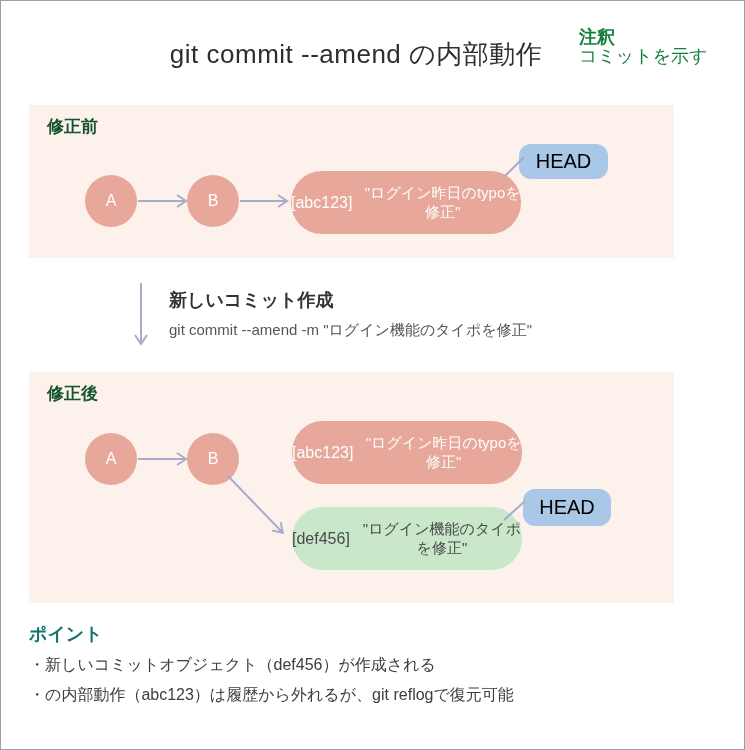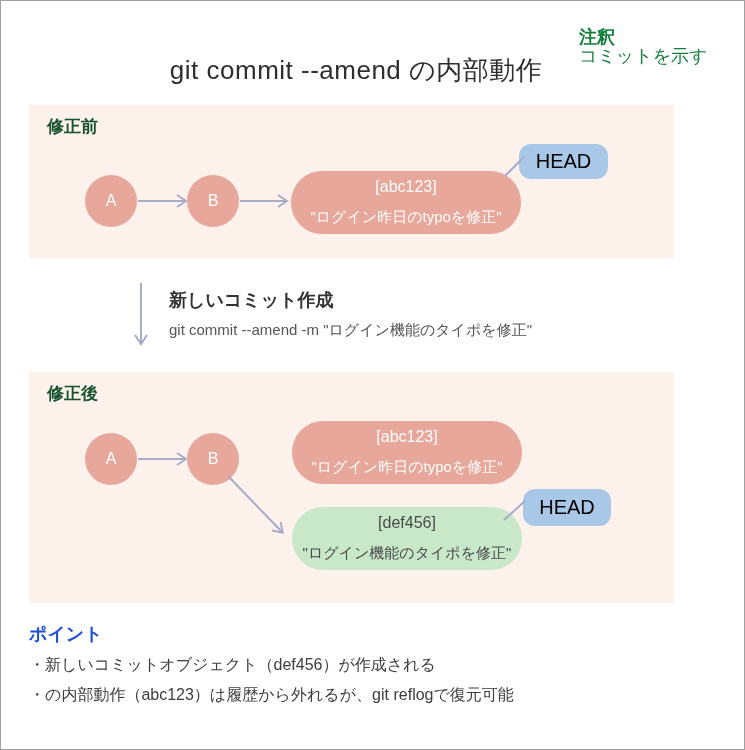--- a/index.html
+++ b/index.html
@@ -7,21 +7,21 @@
     position:relative;
     width:745px;height:750px;
     box-sizing:border-box;
     border:1px solid #a0a0a0;
     background:#ffffff;
     font-family:"Liberation Sans","DejaVu Sans",sans-serif;
     overflow:hidden;
   }
   .abs{position:absolute;}
   .title{
-    left:85px;top:52px;width:540px;
+    left:85px;top:36px;width:540px;
     text-align:center;
     font-size:26px;font-weight:500;color:#2e2e2e;
     letter-spacing:.5px;
   }
   .legend{
     left:578px;top:27px;width:160px;
     font-size:18px;line-height:19px;color:#15803d;
   }
   .legend-heading{font-weight:bold;}
   .panel{
@@ -34,38 +34,38 @@
     font-size:17px;font-weight:bold;color:#14532d;
   }
   .circle{
     width:52px;height:52px;border-radius:50%;
     background:var(--salmon);
     display:flex;align-items:center;justify-content:center;
     color:#fff;font-size:16px;
   }
   .commit-box{
     width:230px;height:63px;border-radius:31px;
-    display:flex;flex-direction:column;align-items:center;justify-content:center;
+    display:flex;flex-direction:row;align-items:center;justify-content:center;
     gap:12px;text-align:center;
   }
   .commit-pink{background:var(--salmon);color:#fdfdfd;}
   .commit-green{background:var(--green);color:#4a4a4a;}
   .commit-hash{font-size:16px;}
   .commit-msg{font-size:15px;}
   .head-box{
     background:var(--blue);
     display:flex;align-items:center;justify-content:center;
     font-size:20px;color:#000000;border-radius:12px;
   }
   .head-1{left:518px;top:143px;width:89px;height:35px;}
   .head-2{left:522px;top:488px;width:88px;height:37px;}
   .transition-label{left:168px;top:287px;font-size:18px;font-weight:bold;color:#333;}
   .transition-command{left:168px;top:320px;font-size:15px;color:#555;}
   .orphan-note{left:330px;top:389px;width:330px;text-align:right;font-size:15px;color:#444;}
-  .points-heading{left:28px;top:621px;font-size:18px;font-weight:bold;color:#1d4ed8;}
+  .points-heading{left:28px;top:621px;font-size:18px;font-weight:bold;color:#0f766e;}
   .point-line{font-size:16px;color:#3d3d3d;}
   .point-1{left:28px;top:654px;}
   .point-2{left:28px;top:684px;}
   svg.overlay{
     position:absolute;left:0;top:0;width:745px;height:750px;
     pointer-events:none;
   }
   .connector{stroke:var(--line);stroke-width:2;fill:none;}
 </style>
 </head>

